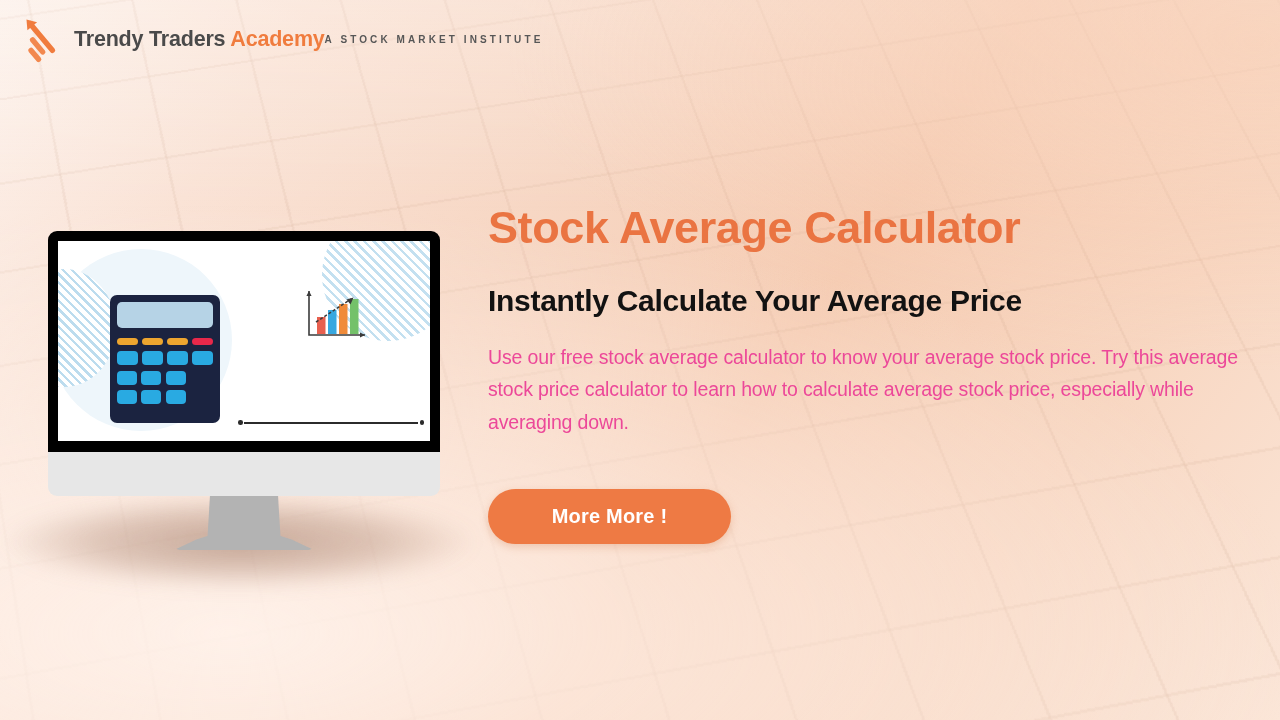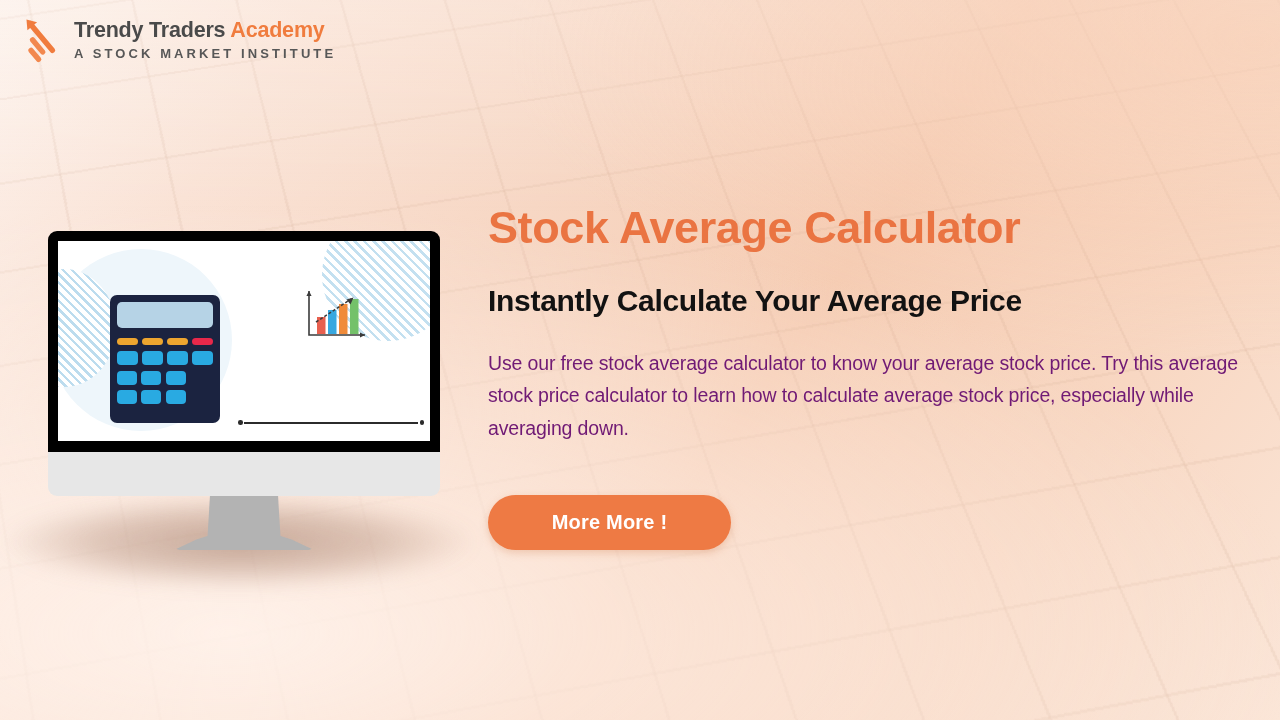--- a/index.html
+++ b/index.html
@@ -36,24 +36,24 @@
     position:absolute; inset:0; pointer-events:none;
     background:
       radial-gradient(120% 85% at 18% 88%, rgba(255,243,236,.92) 0%, rgba(255,243,236,.45) 38%, rgba(255,243,236,0) 70%),
       radial-gradient(90% 70% at 98% 6%, rgba(248,206,180,.55) 0%, rgba(248,206,180,0) 65%),
       linear-gradient(180deg, rgba(255,250,246,.25) 0%, rgba(255,255,255,0) 30%);
   }
 
   
   .logo{ position:absolute; left:20px; top:14px; display:flex; align-items:center; gap:10px; }
   .logo-mark{ width:44px; height:50px; position:relative; flex:0 0 auto; }
-  .logo-text{ display:flex; flex-direction:column; line-height:1; padding-top:2px;justify-content:space-between; }
+  .logo-text{ display:flex; line-height:1; padding-top:2px;justify-content:space-between; }
   .logo-title{ font-size:21.5px; font-weight:bold; letter-spacing:-.2px; color:#4a4a4a; white-space:nowrap; }
   .logo-title .accent{ color:#f07c3e; }
-  .logo-sub{ font-size:13px; font-weight:bold; letter-spacing:3.1px; color:#575757; margin-top:6px; white-space:nowrap; }
+  .logo-sub{ font-size:10px; font-weight:bold; letter-spacing:3.1px; color:#575757; margin-top:6px; white-space:nowrap; }
 
   
   .monitor{ position:absolute; left:48px; top:231px; width:392px; }
   .mon-shadow{
     position:absolute; left:-44px; top:265px; width:470px; height:92px;
     background:radial-gradient(ellipse at 50% 50%, rgba(120,70,45,.42) 0%, rgba(130,80,55,.26) 42%, rgba(150,100,70,0) 72%);
     filter:blur(9px); border-radius:50%;
   }
   .mon-bezel{
     position:relative; background:#000; border-radius:9px 9px 0 0;
@@ -123,21 +123,21 @@
   .content{ position:absolute; left:488px; top:204px; width:800px; }
   .h1{
     font-size:45px; font-weight:bold; color:#ea7442; letter-spacing:-.4px;
     line-height:1.08; white-space:nowrap;
   }
   .h2{
     margin-top:31px; font-size:30px; font-weight:bold; color:#121212;
     letter-spacing:-.3px; line-height:1.1; white-space:nowrap;
   }
   .para{
-    margin-top:30px; width:792px; font-size:19.5px; color:#701a75;
+    margin-top:24px; width:792px; font-size:19.5px; color:#ec4899;
     line-height:1.67; letter-spacing:-.15px;
   }
   .cta{
     margin-top:51px; display:inline-flex; align-items:center; justify-content:center;
     width:243px; height:55px; border-radius:28px;
     background:#ee7a44; color:#fff; font-size:20px; font-weight:bold;
     letter-spacing:.2px; border:none; cursor:pointer;
     box-shadow:0 3px 9px rgba(200,110,60,.28);
   }
 </style>

